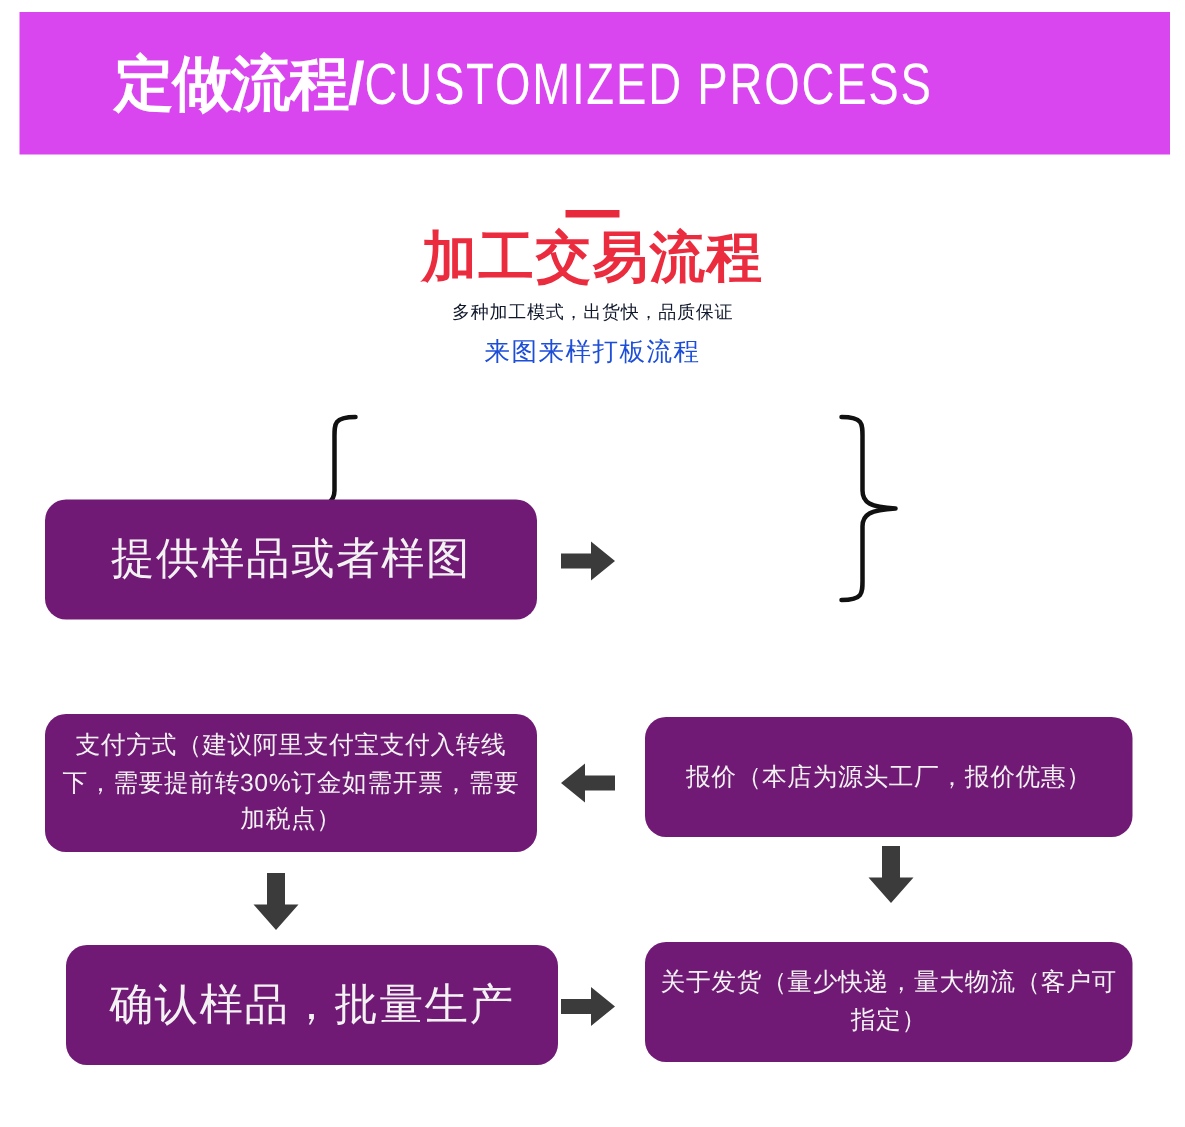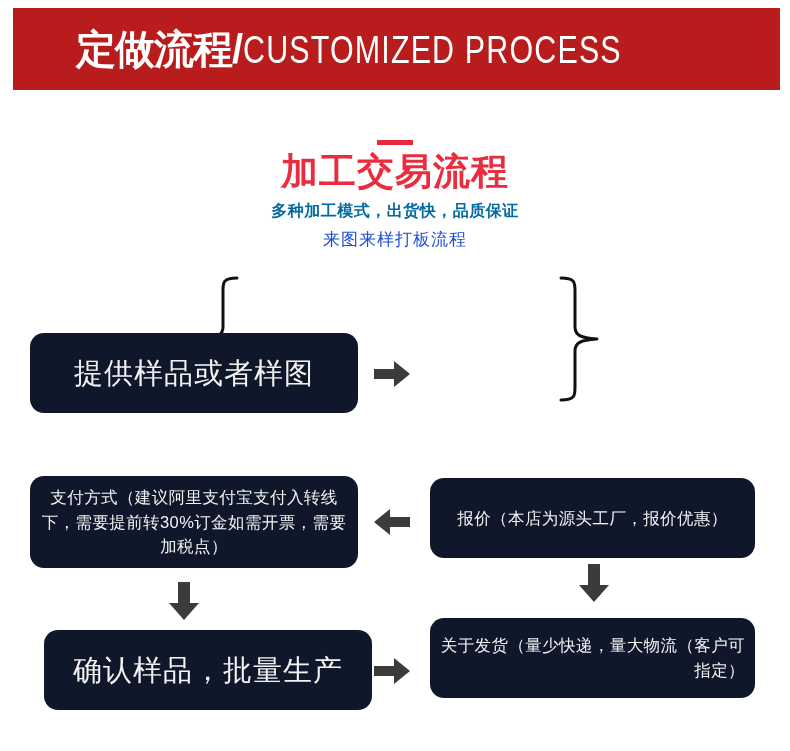--- a/index.html
+++ b/index.html
@@ -14,22 +14,22 @@
     overflow: hidden;
     position: relative;
   }
 
   
   .banner {
     position: absolute;
     left: 13px;
     top: 8px;
     width: 767px;
-    height: 82px;
-    background: #b91c1c;
+    height: 95px;
+    background: #d946ef;
     display: flex;
     align-items: center;
     text-align: center;
   }
   .banner-title {
     margin-left: 63px;
     color: #ffffff;
     font-size: 40px;
     line-height: 1;
     white-space: nowrap;
@@ -88,45 +88,44 @@
   }
   .heading-title {
     color: #ea2c3e;
     font-size: 37px;
     font-weight: bold;
     letter-spacing: 1px;
     line-height: 1.15;
     margin-bottom: 7px;
   }
   .heading-sub1 {
-    color: #0369a1;
-    font-size: 16px;
+    color: #0f172a;
+    font-size: 12px;
     letter-spacing: 0.5px;
     line-height: 1.3;
     margin-bottom: 8px;
-    font-weight: bold;
   }
   .heading-sub2 {
     color: #1d4ed8;
     font-size: 17px;
     letter-spacing: 1px;
     line-height: 1.25;
   }
 
   
   .flow {
     position: absolute;
     left: 0;
     top: 320px;
     width: 790px;
     height: 431px;
   }
   .flow-box {
     position: absolute;
-    background: #0f172a;
+    background: #701a75;
     border-radius: 14px;
     color: #f2f2f2;
     display: flex;
     align-items: center;
     justify-content: center;
     text-align: center;
     box-sizing: border-box;
   }
   .flow-box .box-text {
     display: block;
@@ -138,21 +137,21 @@
   .box-small { font-size: 16.5px; letter-spacing: 0.4px; line-height: 1.5; }
 
   
   .box-1 { left: 30px;  top: 13px;  width: 328px; height: 80px; }
   .box-2 { left: 430px; top: 13px;  width: 325px; height: 80px; }
   
   .box-3 { left: 30px;  top: 156px; width: 328px; height: 92px; }
   .box-4 { left: 430px; top: 158px; width: 325px; height: 80px; }
   
   .box-5 { left: 44px;  top: 310px; width: 328px; height: 80px; }
-  .box-6 { left: 430px; top: 298px; width: 325px; height: 80px; text-align: right; }
+  .box-6 { left: 430px; top: 308px; width: 325px; height: 80px; }
 
   .arrow {
     position: absolute;
     color: #3b3b3b;
   }
   .arrow svg { display: block; }
   .arrow-r1 { left: 374px; top: 40px; }
   .arrow-r2 { left: 374px; top: 188px; }
   .arrow-r3 { left: 374px; top: 337px; }
   .arrow-d-right { left: 578px; top: 244px; }

